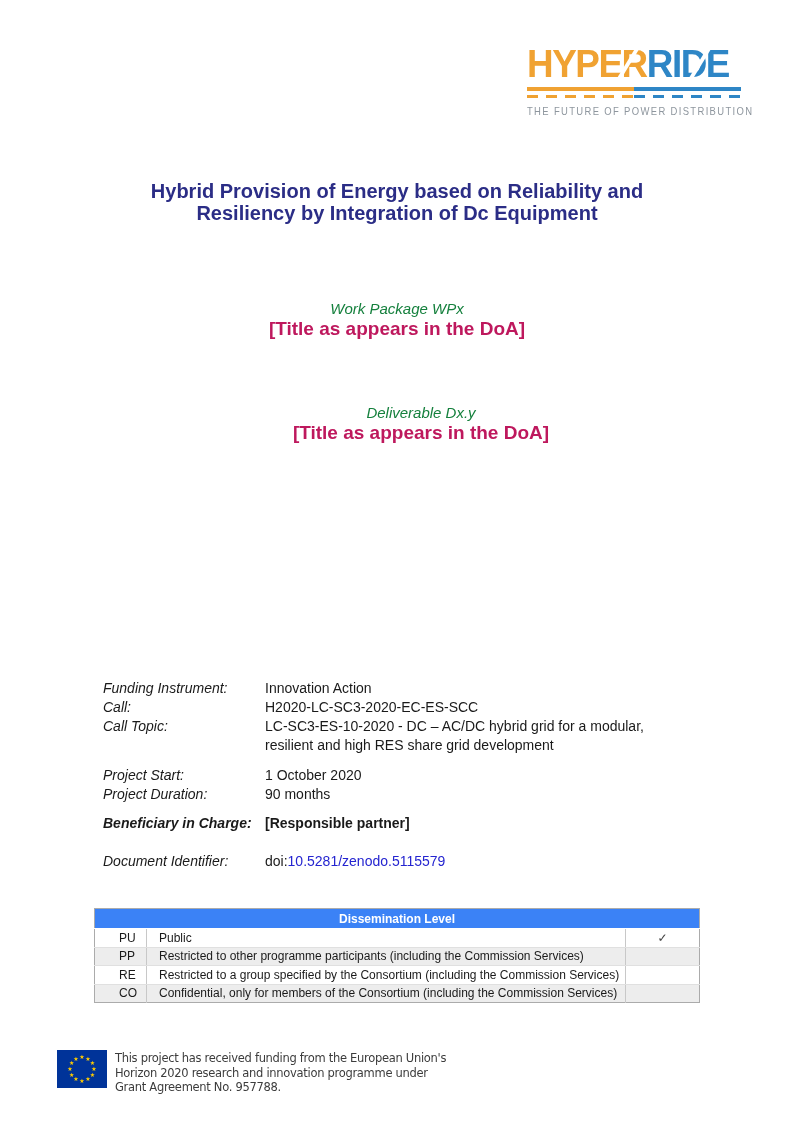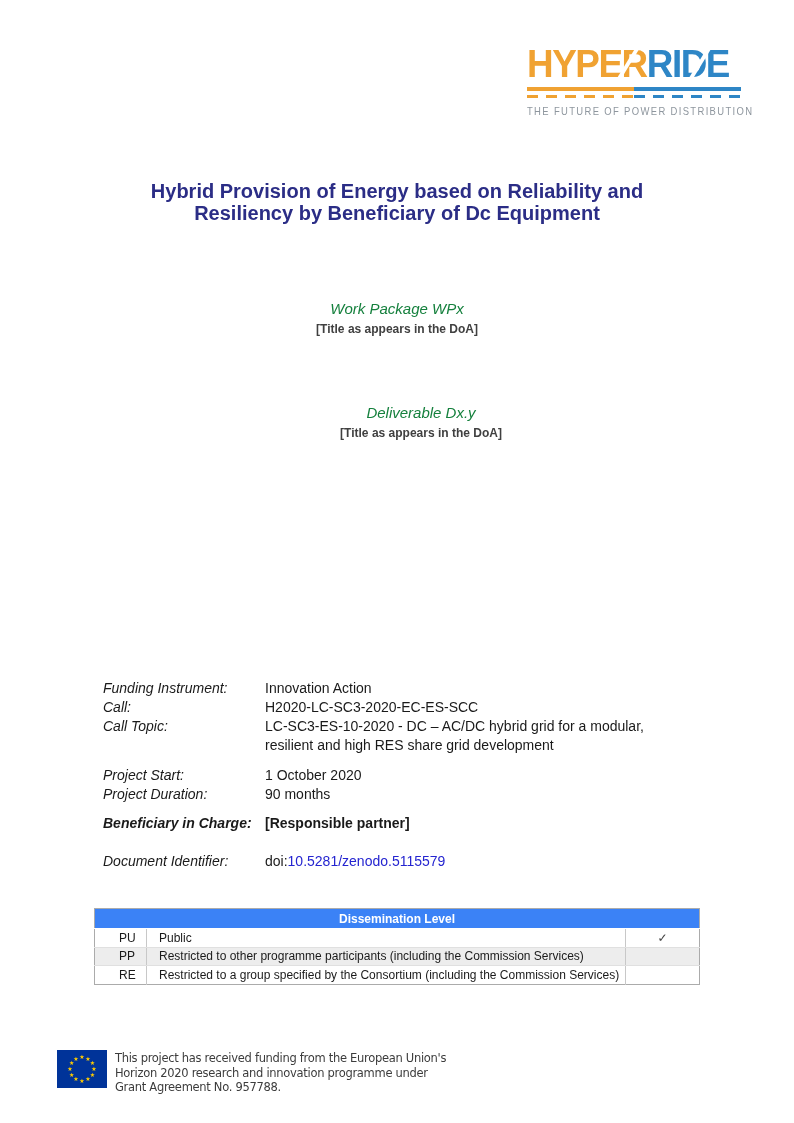--- a/index.html
+++ b/index.html
@@ -53,21 +53,21 @@
   
   .doc-title{
     position:absolute;top:181px;left:0;width:100%;
     text-align:center;color:var(--title-navy);
     font-size:20px;font-weight:bold;line-height:21.5px;
   }
   .center-block{position:absolute;left:0;width:100%;text-align:center;}
   .wp-block{top:300px;}
   .del-block{top:404px;padding-left:48px;}
   .block-heading{font-style:italic;font-size:15px;line-height:18px;color:#15803d;}
-  .block-title{font-weight:bold;font-size:12px;line-height:22px;color:#404040;}
+  .block-title{font-weight:bold;font-size:19px;line-height:22px;color:#be185d;}
 
   
   .detail-group{position:absolute;left:103px;font-size:14px;line-height:19px;color:#1a1a1a;}
   .g1{top:679px;} .g2{top:766px;} .g3{top:814px;font-weight:bold;} .g4{top:852px;}
   .detail-row{display:flex;align-items:flex-start;}
   .detail-label{flex:0 0 162px;font-style:italic;}
   .detail-value{width:400px;white-space:pre-line;}
   .doi-link{color:var(--link-blue);text-decoration:none;cursor:pointer;}
 
   
@@ -114,21 +114,21 @@
     </div>
     <div class="logo-dashes">
       <div class="half orange"></div>
       <div class="half blue"></div>
     </div>
     <div class="logo-tagline">THE FUTURE OF POWER DISTRIBUTION</div>
   </div>
 
   <h1 class="doc-title">
     <span>Hybrid Provision of Energy based on Reliability and</span><br>
-    <span>Resiliency by Beneficiary of Dc Equipment</span>
+    <span>Resiliency by Integration of Dc Equipment</span>
   </h1>
 
   <div class="center-block wp-block">
     <div class="block-heading">Work Package WPx</div>
     <div class="block-title">[Title as appears in the DoA]</div>
   </div>
 
   <div class="center-block del-block">
     <div class="block-heading">Deliverable Dx.y</div>
     <div class="block-title">[Title as appears in the DoA]</div>
@@ -188,20 +188,25 @@
         <td class="cell-check">✓</td>
       </tr>
       <tr>
         <td class="cell-code">PP</td>
         <td class="cell-desc">Restricted to other programme participants (including the Commission Services)</td>
         <td class="cell-check"></td>
       </tr>
       <tr>
         <td class="cell-code">RE</td>
         <td class="cell-desc">Restricted to a group specified by the Consortium (including the Commission Services)</td>
+        <td class="cell-check"></td>
+      </tr>
+      <tr>
+        <td class="cell-code">CO</td>
+        <td class="cell-desc">Confidential, only for members of the Consortium (including the Commission Services)</td>
         <td class="cell-check"></td>
       </tr>
     </tbody>
   </table>
 
   <div class="footer">
     <svg class="eu-flag" width="50" height="38" viewBox="0 0 50 38">
       <rect x="0" y="0" width="50" height="38" fill="#003399"></rect>
       <g>
           <text x="25.00" y="9.10">★</text>

